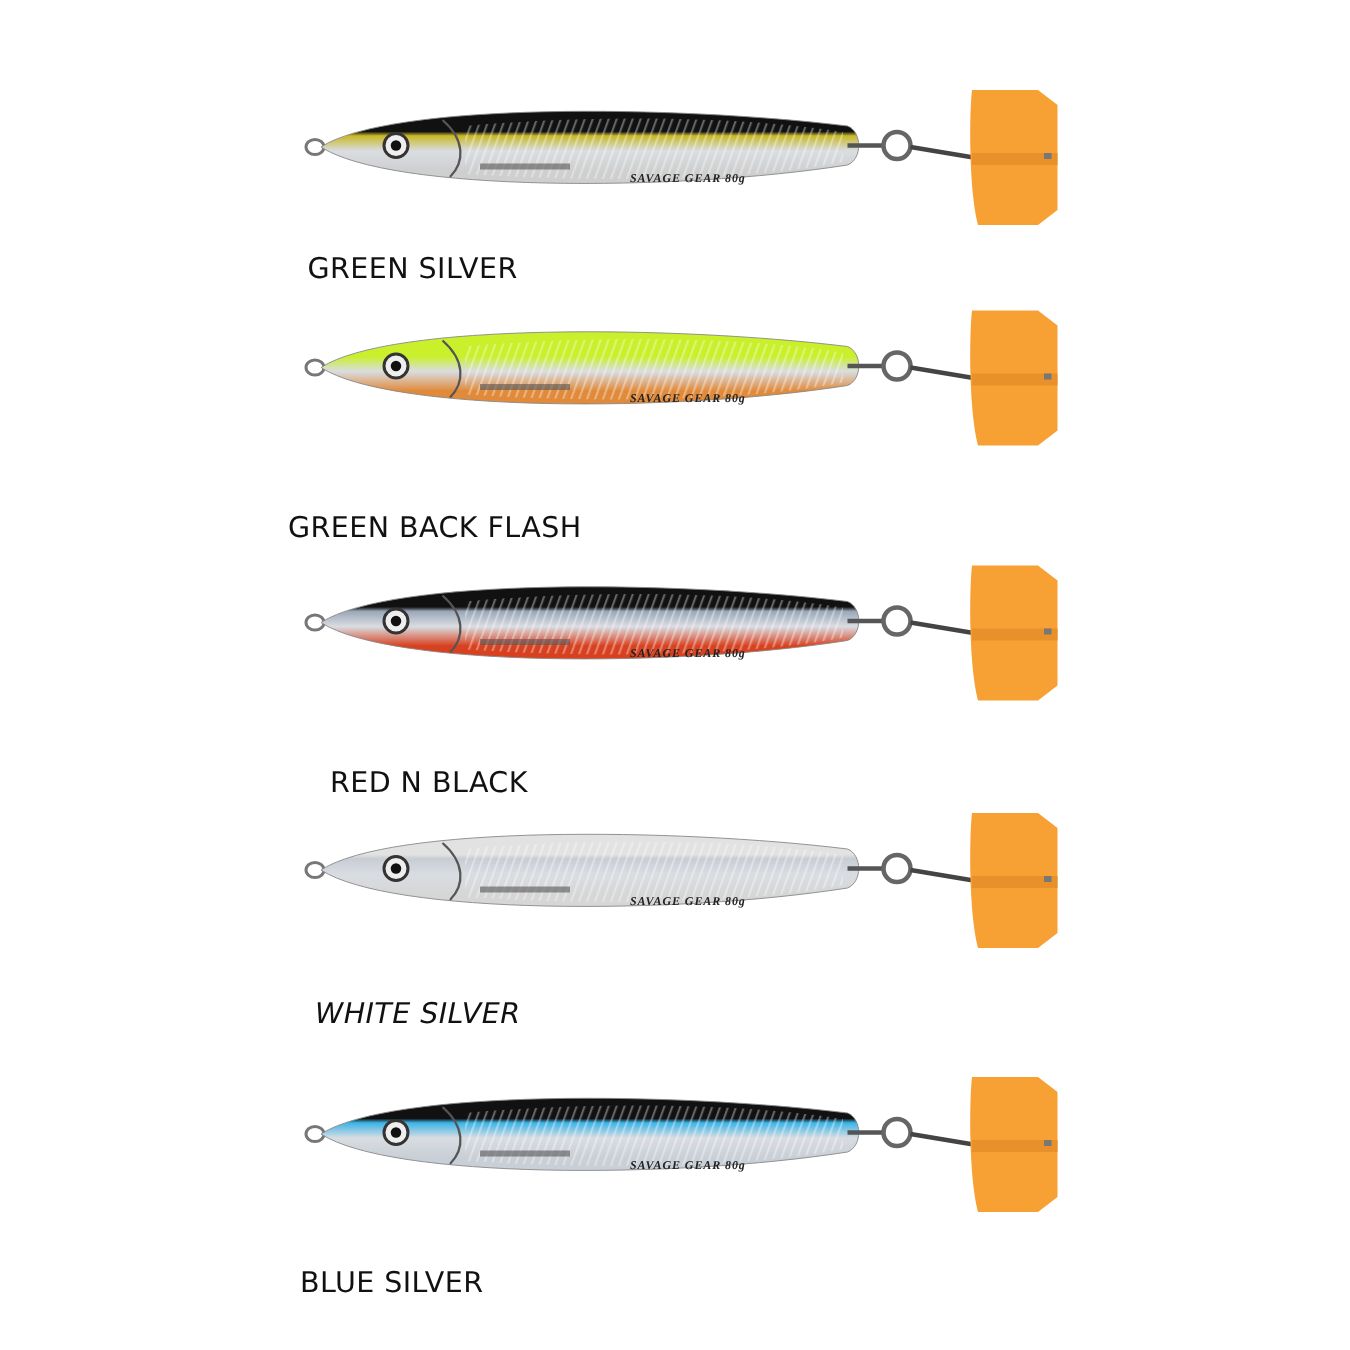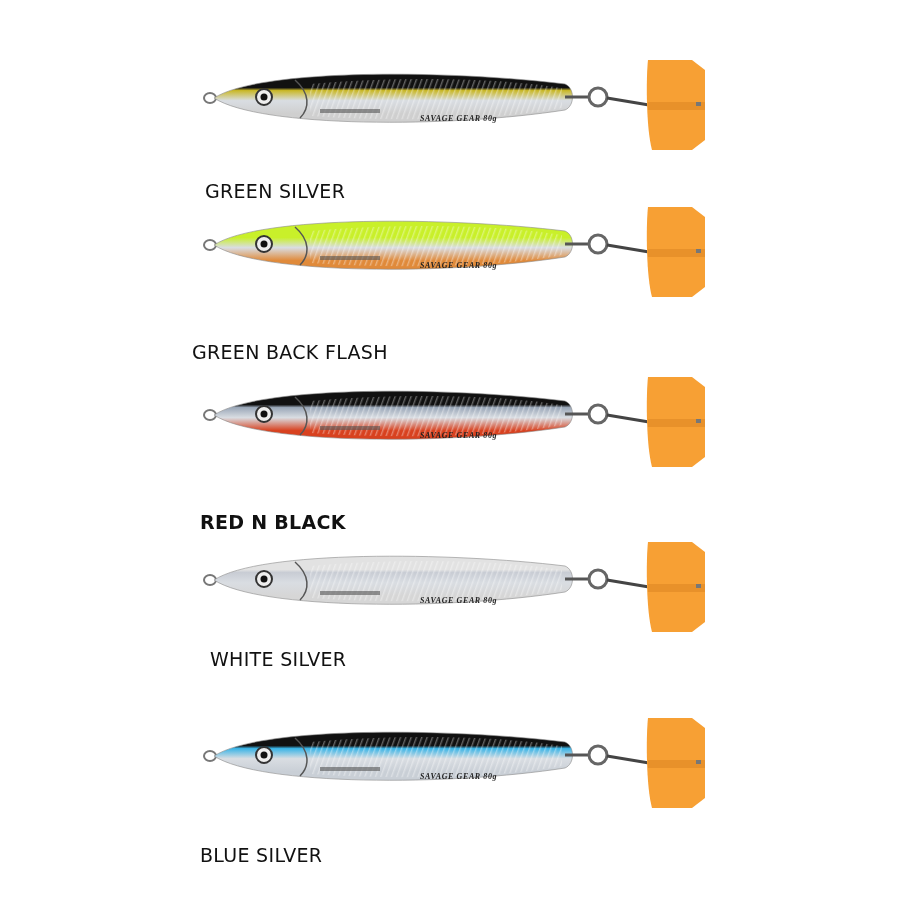--- a/index.html
+++ b/index.html
@@ -40,21 +40,21 @@
     <rect x="120" y="51" width="60" height="4" fill="#555" opacity="0.6"></rect>
     <line x1="365" y1="39" x2="388" y2="39" stroke="#555" stroke-width="3"></line>
     <circle cx="398" cy="39" r="9" fill="none" stroke="#666666" stroke-width="3"></circle>
     <line x1="407" y1="40" x2="455" y2="48" stroke="#444" stroke-width="3"></line>
     <path d="M448 2 L 492 2 L 505 12 L 505 82 L 492 92 L 452 92 C 446 70, 446 20, 448 2 Z" fill="#f7a034"></path>
     <path d="M448 44 L 505 44 L 505 52 L 448 52 Z" fill="#e8912a"></path>
     <rect x="496" y="44" width="5" height="4" fill="#777"></rect>
   </svg>
   <span class="brand" style="left:220px;top:56px;">SAVAGE GEAR 80g</span>
     </div>
-    <div class="label" style="left: 205px; top: 180px;">GREEN SILVER</div>
+    <div class="label" style="left: 205px; top: 168px;">GREEN SILVER</div>
     <div class="lure" style="top: 205px;">
   <svg width="540" height="100" viewBox="0 0 540 100">
     <defs>
       <linearGradient id="g1" x1="0" y1="0" x2="0" y2="1">
         <stop offset="0" stop-color="#c9f02a"></stop>
         <stop offset="0.28" stop-color="#c9f02a"></stop>
         <stop offset="0.34" stop-color="#c9f02a"></stop>
         <stop offset="0.55" stop-color="#d9dde2"></stop>
         <stop offset="0.82" stop-color="#e08a3a"></stop>
         <stop offset="1" stop-color="#e08a3a"></stop>
@@ -104,21 +104,21 @@
     <rect x="120" y="51" width="60" height="4" fill="#555" opacity="0.6"></rect>
     <line x1="365" y1="39" x2="388" y2="39" stroke="#555" stroke-width="3"></line>
     <circle cx="398" cy="39" r="9" fill="none" stroke="#666666" stroke-width="3"></circle>
     <line x1="407" y1="40" x2="455" y2="48" stroke="#444" stroke-width="3"></line>
     <path d="M448 2 L 492 2 L 505 12 L 505 82 L 492 92 L 452 92 C 446 70, 446 20, 448 2 Z" fill="#f7a034"></path>
     <path d="M448 44 L 505 44 L 505 52 L 448 52 Z" fill="#e8912a"></path>
     <rect x="496" y="44" width="5" height="4" fill="#777"></rect>
   </svg>
   <span class="brand" style="left:220px;top:56px;">SAVAGE GEAR 80g</span>
     </div>
-    <div class="label" style="left: 200px; top: 511px; font-weight: bold;">RED N BLACK</div>
+    <div class="label" style="left: 220px; top: 511px;">RED N BLACK</div>
     <div class="lure" style="top: 540px;">
   <svg width="540" height="100" viewBox="0 0 540 100">
     <defs>
       <linearGradient id="g3" x1="0" y1="0" x2="0" y2="1">
         <stop offset="0" stop-color="#e2e2e2"></stop>
         <stop offset="0.28" stop-color="#e2e2e2"></stop>
         <stop offset="0.34" stop-color="#c8ccd4"></stop>
         <stop offset="0.55" stop-color="#d9dde2"></stop>
         <stop offset="0.82" stop-color="#d6d6d6"></stop>
         <stop offset="1" stop-color="#d6d6d6"></stop>
@@ -136,21 +136,21 @@
     <rect x="120" y="51" width="60" height="4" fill="#555" opacity="0.6"></rect>
     <line x1="365" y1="39" x2="388" y2="39" stroke="#555" stroke-width="3"></line>
     <circle cx="398" cy="39" r="9" fill="none" stroke="#666666" stroke-width="3"></circle>
     <line x1="407" y1="40" x2="455" y2="48" stroke="#444" stroke-width="3"></line>
     <path d="M448 2 L 492 2 L 505 12 L 505 82 L 492 92 L 452 92 C 446 70, 446 20, 448 2 Z" fill="#f7a034"></path>
     <path d="M448 44 L 505 44 L 505 52 L 448 52 Z" fill="#e8912a"></path>
     <rect x="496" y="44" width="5" height="4" fill="#777"></rect>
   </svg>
   <span class="brand" style="left:220px;top:56px;">SAVAGE GEAR 80g</span>
     </div>
-    <div class="label" style="left: 210px; top: 648px;">WHITE SILVER</div>
+    <div class="label" style="left: 210px; top: 665px; font-style: italic;">WHITE SILVER</div>
     <div class="lure" style="top: 716px;">
   <svg width="540" height="100" viewBox="0 0 540 100">
     <defs>
       <linearGradient id="g4" x1="0" y1="0" x2="0" y2="1">
         <stop offset="0" stop-color="#111111"></stop>
         <stop offset="0.28" stop-color="#111111"></stop>
         <stop offset="0.34" stop-color="#3ab4e6"></stop>
         <stop offset="0.55" stop-color="#d9dde2"></stop>
         <stop offset="0.82" stop-color="#c9cfd6"></stop>
         <stop offset="1" stop-color="#c9cfd6"></stop>

